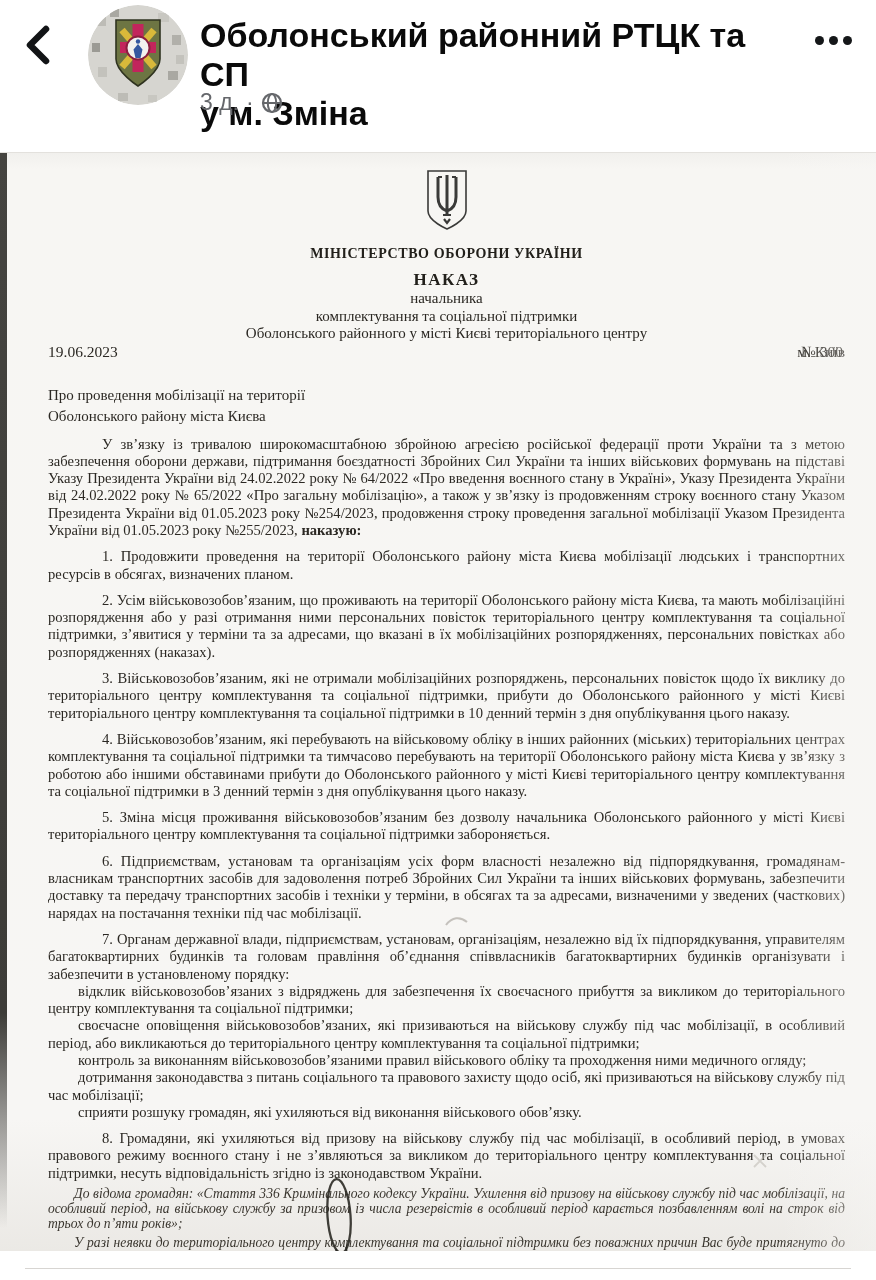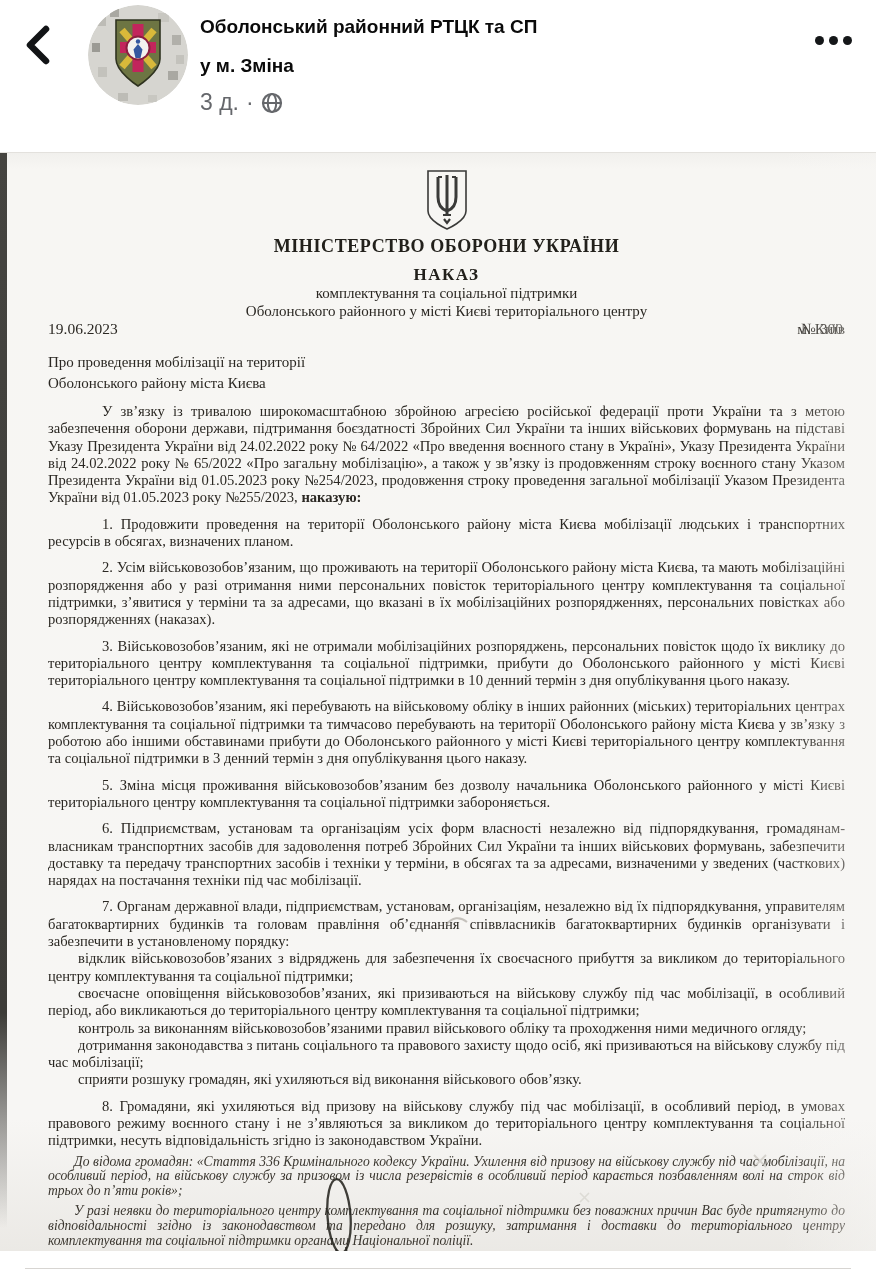--- a/index.html
+++ b/index.html
@@ -9,22 +9,22 @@
     font-family:"Liberation Sans", sans-serif;
   }
   
   .post-header{position:absolute;top:0;left:0;width:876px;height:152px;background:#fff;}
   .back-btn{position:absolute;left:20px;top:24px;width:36px;height:42px;cursor:pointer;}
   .avatar{
     position:absolute;left:88px;top:5px;width:100px;height:100px;border-radius:50%;
     overflow:hidden;cursor:pointer;
   }
   .page-name{
-    position:absolute;left:200px;top:7px;width:570px;
-    font-weight:bold;font-size:19px;line-height:39px;color:#0a0a0a;cursor:pointer;
+    position:absolute;left:200px;top:16px;width:570px;
+    font-weight:bold;font-size:34px;line-height:39px;color:#0a0a0a;cursor:pointer;
   }
   .meta-row{
     position:absolute;left:200px;top:89px;display:flex;align-items:center;gap:7px;
     font-size:23px;color:#65676b;
   }
   .more-btn{
     position:absolute;right:22px;top:30px;display:flex;gap:5px;align-items:center;
     padding:6px 2px;cursor:pointer;
   }
   .more-btn i{display:block;width:9px;height:9px;border-radius:50%;background:#151719;}
@@ -41,28 +41,28 @@
   .fade-right{
     position:absolute;right:0;top:0;width:95px;height:100%;
     background:linear-gradient(to right,rgba(247,246,244,0),rgba(247,246,244,0.5));
     pointer-events:none;
   }
   .doc-inner{
     position:relative;padding:14px 31px 0 48px;
     font-family:"Liberation Serif", serif;color:#2b2823;
   }
   .emblem-wrap{text-align:center;margin:2px 0 0;}
-  .ministry{margin-top:1px;text-align:center;font-weight:bold;font-size:18px;letter-spacing:.6px;color:#22201b;}
+  .ministry{margin-top:11px;text-align:center;font-weight:bold;font-size:14px;letter-spacing:.6px;color:#22201b;}
   .order-label{margin-top:8px;text-align:center;font-weight:bold;font-size:17px;letter-spacing:1.5px;color:#22201b;}
   .order-of{text-align:center;font-size:15px;line-height:17.5px;color:#2b2823;}
   .order-of div{margin:0;}
   .date-row{position:relative;height:20px;font-size:15.5px;}
   .date-row .place{position:absolute;left:4px;right:0;text-align:right;}
   .date-row .num{position:absolute;right:2px;}
-  .subject{margin-top:12px;font-size:15px;line-height:21px;}
+  .subject{margin-top:22px;font-size:15px;line-height:21px;}
   .doc-inner p{
     margin:9px 0 0;text-align:justify;text-indent:54px;
     font-size:14.6px;line-height:17.3px;
   }
   .doc-inner p.sub{margin-top:0;text-indent:30px;}
   .doc-inner p.notice{
     margin-top:5px;text-indent:26px;font-style:italic;
     font-size:13.6px;line-height:14.8px;color:#3a362f;
   }
   .doc-inner p.notice:first-of-type{margin-top:6px;}
@@ -139,20 +139,21 @@
         <svg width="46" height="62" viewBox="0 0 46 62">
           <path d="M4 2 H42 V42 C42 52 23 60 23 60 C23 60 4 52 4 42 Z" fill="none" stroke="#3a3a38" stroke-width="1.6"></path>
           <path d="M14 8 V28 C14 36 17 40 23 42 M32 8 V28 C32 36 29 40 23 42 M23 6 V46" fill="none" stroke="#3a3a38" stroke-width="3"></path>
           <path d="M14 8 h4 M28 8 h4 M19 46 h8 M20 50 l3 4 3 -4" fill="none" stroke="#3a3a38" stroke-width="2.2"></path>
         </svg>
       </div>
 
       <div class="ministry">МІНІСТЕРСТВО ОБОРОНИ УКРАЇНИ</div>
       <div class="order-label">НАКАЗ</div>
       <div class="order-of">
+        <div>начальника</div>
         <div>комплектування та соціальної підтримки</div>
         <div>Оболонського районного у місті Києві територіального центру</div>
       </div>
 
       <div class="date-row">
         <span class="date">19.06.2023</span>
         <span class="place">м. Київ</span>
         <span class="num">№ 300</span>
       </div>
 

